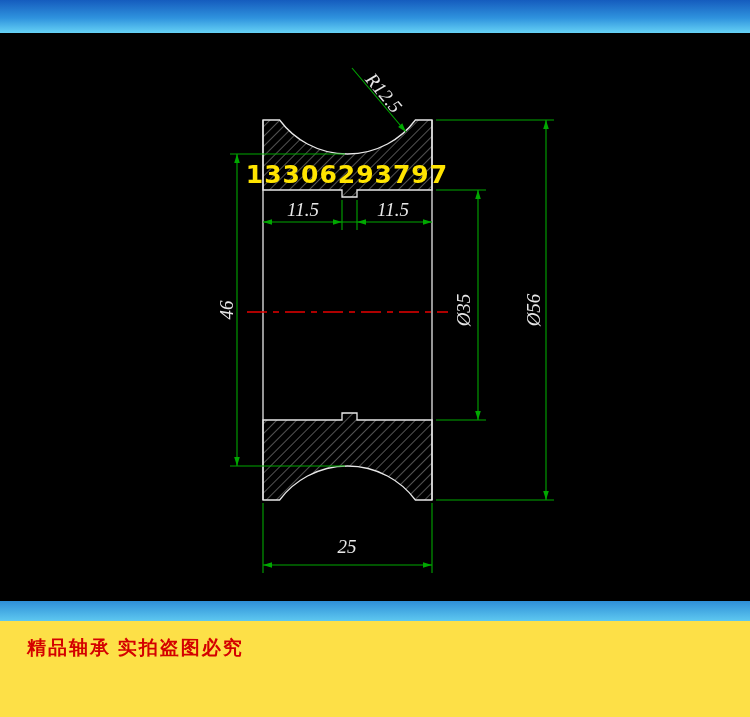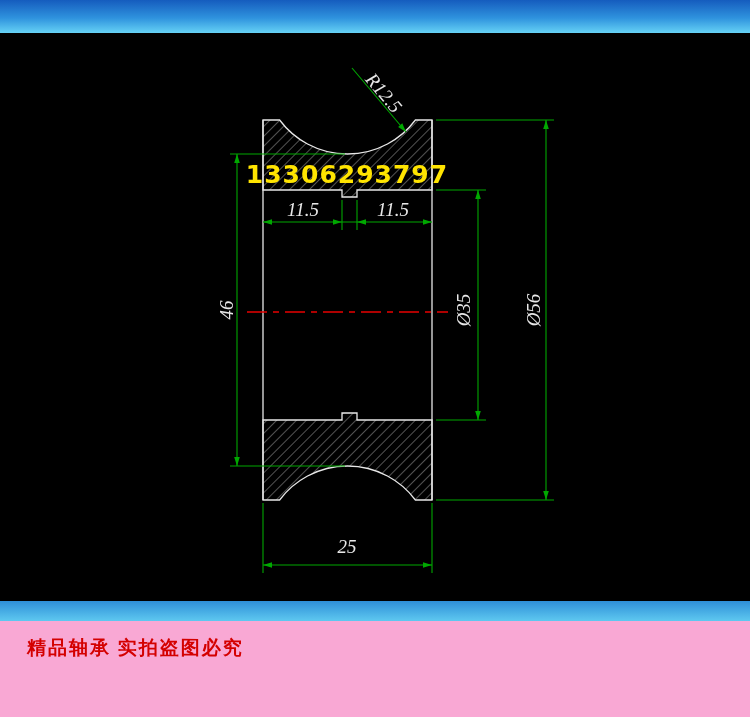--- a/index.html
+++ b/index.html
@@ -14,21 +14,21 @@
     background:linear-gradient(180deg,#155cbe 0%,#2f93de 55%,#66d2f5 100%);
   }
   .canvas{
     width:750px;height:568px;background:#000000;position:relative;
   }
   .banner-bottom{
     width:750px;height:20px;
     background:linear-gradient(180deg,#2e8fd8 0%,#5ec8f0 100%);
   }
   .footer{
-    width:750px;height:96px;background:#f9a8d4;
+    width:750px;height:96px;background:#fde047;
     box-sizing:border-box;padding:14px 0 0 27px;
   }
   .footer-text{
     color:#d40000;
     font-family:"Liberation Serif","DejaVu Serif",serif;
     font-size:19px;letter-spacing:2px;font-weight:600;
   }
   svg text.dim{
     fill:#e8e8e8;
     font-family:"Liberation Serif","DejaVu Serif",serif;

